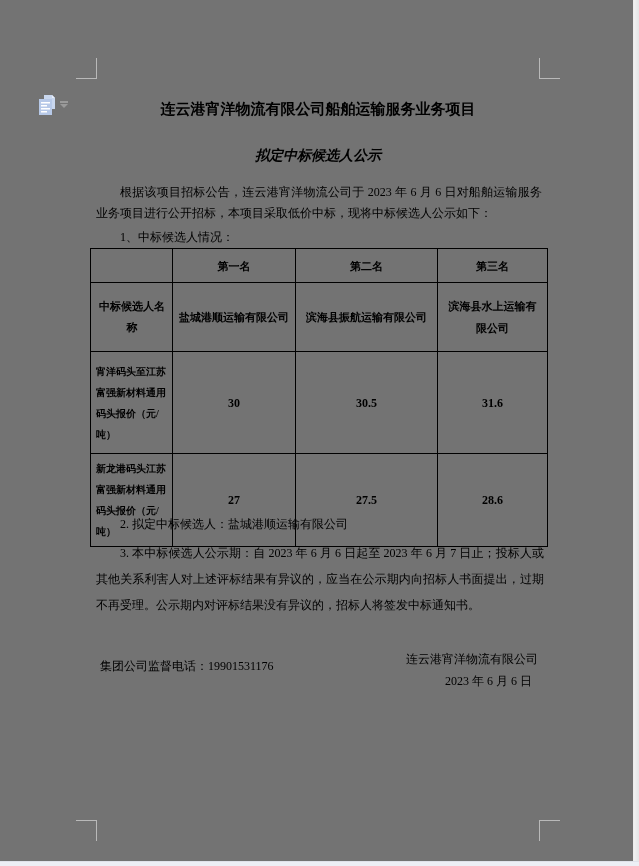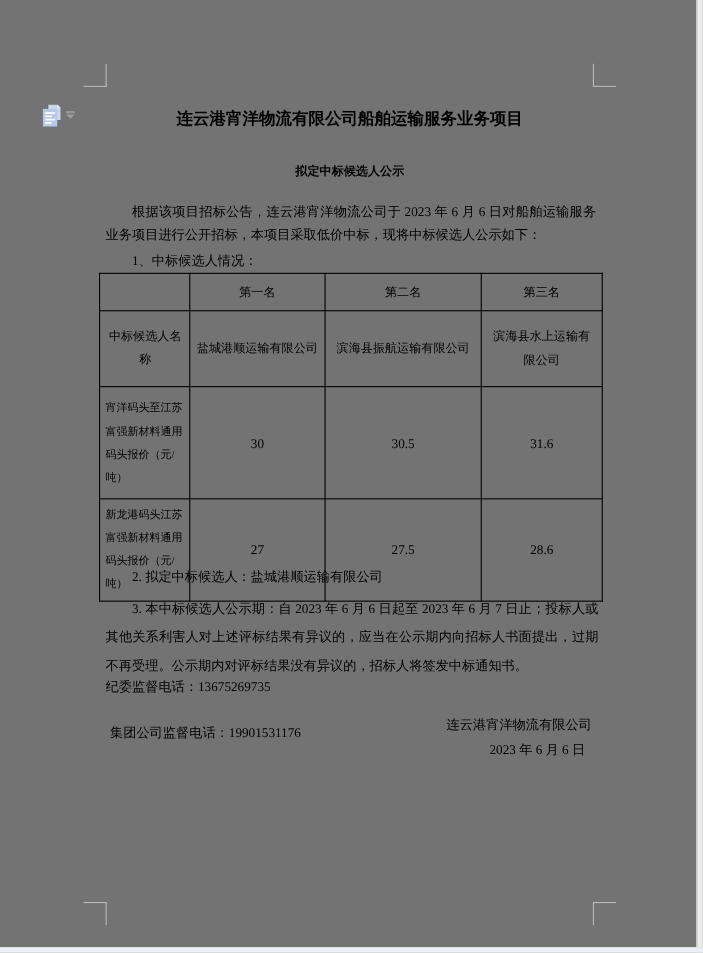--- a/index.html
+++ b/index.html
@@ -45,35 +45,36 @@
     position: absolute; left: 22px; top: 6px; width: 8px; height: 2px; background: #9a9a9a;
   }
   
   .blk { position: absolute; font-size: 12px; line-height: 21px; word-break: break-all; }
   .doc-title {
     left: 96px; top: 98px; width: 444px;
     text-align: center; font-weight: bold; font-size: 15px; line-height: 22px;
   }
   .doc-subtitle {
     left: 96px; top: 146px; width: 444px;
-    text-align: center; font-weight: bold; font-size: 11px; line-height: 20px;
+    text-align: center; font-weight: bold; font-size: 14px; line-height: 20px; font-style: italic;
   }
   .intro   { left: 96px; top: 182px; width: 446px; text-indent: 2em; text-align: justify; }
   .item1   { left: 96px; top: 227px; width: 446px; text-indent: 2em; }
   .item2   { left: 96px; top: 514px; width: 446px; text-indent: 2em; }
   .item3   { left: 96px; top: 540px; width: 448px; text-indent: 2em; text-align: justify; line-height: 26px; }
   .phone1  { left: 96px; top: 614px; width: 446px; line-height: 20px; }
   .phone2  { left: 100px; top: 634px; width: 446px; line-height: 20px; margin-top: 22px; }
   .sig     { left: 96px; top: 649px; width: 442px; text-align: right; line-height: 21px; }
   .dateln  { left: 96px; top: 671px; width: 436px; text-align: right; line-height: 21px; }
   
   table.bid {
     position: absolute; left: 90px; top: 248px; width: 457px;
     border-collapse: collapse; table-layout: fixed;
     font-size: 11px;
+    font-weight: bold;
   }
   table.bid td {
     border: 1px solid #000;
     padding: 2px 6px;
     text-align: center; vertical-align: middle;
     line-height: 22px; word-break: break-all;
   }
   table.bid tr.hdr td   { height: 29px; }
   table.bid tr.names td { height: 60px; }
   table.bid tr.price1 td{ height: 93px; }
@@ -145,21 +146,20 @@
       <td class="num">27</td>
       <td class="num">27.5</td>
       <td class="num">28.6</td>
     </tr>
   </tbody>
     </table>
 
   <div class="blk item2">2. 拟定中标候选人：盐城港顺运输有限公司</div>
   <div class="blk item3">3. 本中标候选人公示期：自 2023 年 6 月 6 日起至 2023 年 6 月 7 日止；投标人或其他关系利害人对上述评标结果有异议的，应当在公示期内向招标人书面提出，过期不再受理。公示期内对评标结果没有异议的，招标人将签发中标通知书。</div>
 
-  <div class="blk phone1">纪委监督电话：13675269735</div>
   <div class="blk phone2">集团公司监督电话：19901531176</div>
 
   <div class="blk sig">连云港宵洋物流有限公司</div>
   <div class="blk dateln">2023 年 6 月 6 日</div>
 
   <div class="edge-right"></div>
   <div class="edge-bottom"></div>
 </div>
 
 </body></html>

